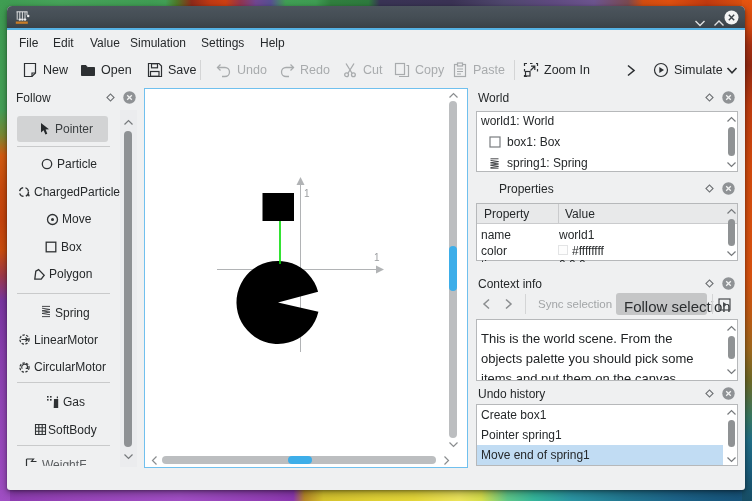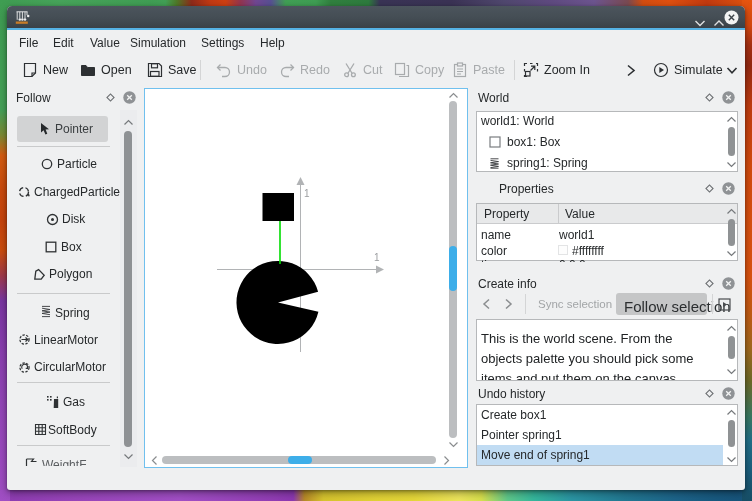--- a/index.html
+++ b/index.html
@@ -140,21 +140,21 @@
 <div class="txt" style="left:57px;top:157px">Particle</div>
 <svg class="abs" style="left:17px;top:185px" width="14" height="14" viewBox="0 0 14 14">
     <circle cx="7" cy="7" r="4.5" fill="none" stroke="#2f3234" stroke-width="1.3" stroke-dasharray="5 2.4"></circle>
     <path d="M10.5,9.5 l2,1.5 M11.7,9 l-0.2,2.2" stroke="#2f3234" stroke-width="1.2" fill="none"></path>
   </svg>
 <div class="txt" style="left:34px;top:185px">ChargedParticle</div>
 <svg class="abs" style="left:46px;top:213px" width="13" height="13" viewBox="0 0 13 13">
     <circle cx="6.5" cy="6.5" r="5" fill="none" stroke="#2f3234" stroke-width="1.3"></circle>
     <circle cx="6.5" cy="6.5" r="1.5" fill="#2f3234"></circle>
   </svg>
-<div class="txt" style="left:62px;top:212px">Disk</div>
+<div class="txt" style="left:62px;top:212px">Move</div>
 <svg class="abs" style="left:45px;top:241px" width="12" height="12" viewBox="0 0 12 12">
     <rect x="1.2" y="1.2" width="9.6" height="9.6" fill="none" stroke="#2f3234" stroke-width="1.3"></rect>
   </svg>
 <div class="txt" style="left:61px;top:240px">Box</div>
 <svg class="abs" style="left:33px;top:268px" width="13" height="13" viewBox="0 0 13 13">
     <path d="M1.8,11.2 L2.8,3.2 L5.6,1.6 L11.2,7.2 L8.2,11.2 z" fill="none" stroke="#2f3234" stroke-width="1.3"></path>
   </svg>
 <div class="txt" style="left:49px;top:267px">Polygon</div>
 <div class="abs" style="left:17px;top:293px;width:93px;height:1px;background:#c9cacb"></div>
 <svg class="abs" style="left:40px;top:305px" width="12" height="13" viewBox="0 0 12 13">
@@ -277,21 +277,21 @@
 <div class="txt" style="left:481px;top:258px;clip-path:inset(0 0 10px 0)">time</div>
 <div class="txt" style="left:559px;top:258px;clip-path:inset(0 0 10px 0)">0.0.0</div>
 <svg class="abs" style="left:726px;top:208px" width="11" height="7" viewBox="0 0 11 7">
     <path d="M1.5,5.5 L5.5,1.5 L9.5,5.5" stroke="#76797c" stroke-width="1.2" fill="none"></path>
   </svg>
 <div class="sbthumbv" style="left:728px;top:219px;height:27px"></div>
 <svg class="abs" style="left:726px;top:250px" width="11" height="7" viewBox="0 0 11 7">
     <path d="M1.5,1.5 L5.5,5.5 L9.5,1.5" stroke="#76797c" stroke-width="1.2" fill="none"></path>
   </svg>
 
-<div class="dockhead" style="left:478px;top:277px">Create info</div>
+<div class="dockhead" style="left:478px;top:277px">Context info</div>
 <svg class="dbtn" style="left:705px;top:279px" width="9" height="9" viewBox="0 0 9 9">
     <rect x="2" y="2" width="5" height="5" fill="none" stroke="#6d7073" stroke-width="1.1" transform="rotate(45 4.5 4.5)"></rect>
   </svg>
 <svg class="dbtn" style="left:722px;top:277px" width="13" height="13" viewBox="0 0 13 13">
     <circle cx="6.5" cy="6.5" r="6.2" fill="#8f9295"></circle>
     <path d="M4.2,4.2 L8.8,8.8 M8.8,4.2 L4.2,8.8" stroke="#f2f3f3" stroke-width="1.3"></path>
   </svg>
 <svg class="abs" style="left:482px;top:298px" width="9" height="12" viewBox="0 0 9 12">
     <path d="M7,1.5 L2,6 L7,10.5" stroke="#8b8e90" stroke-width="1.5" fill="none"></path>
   </svg>

